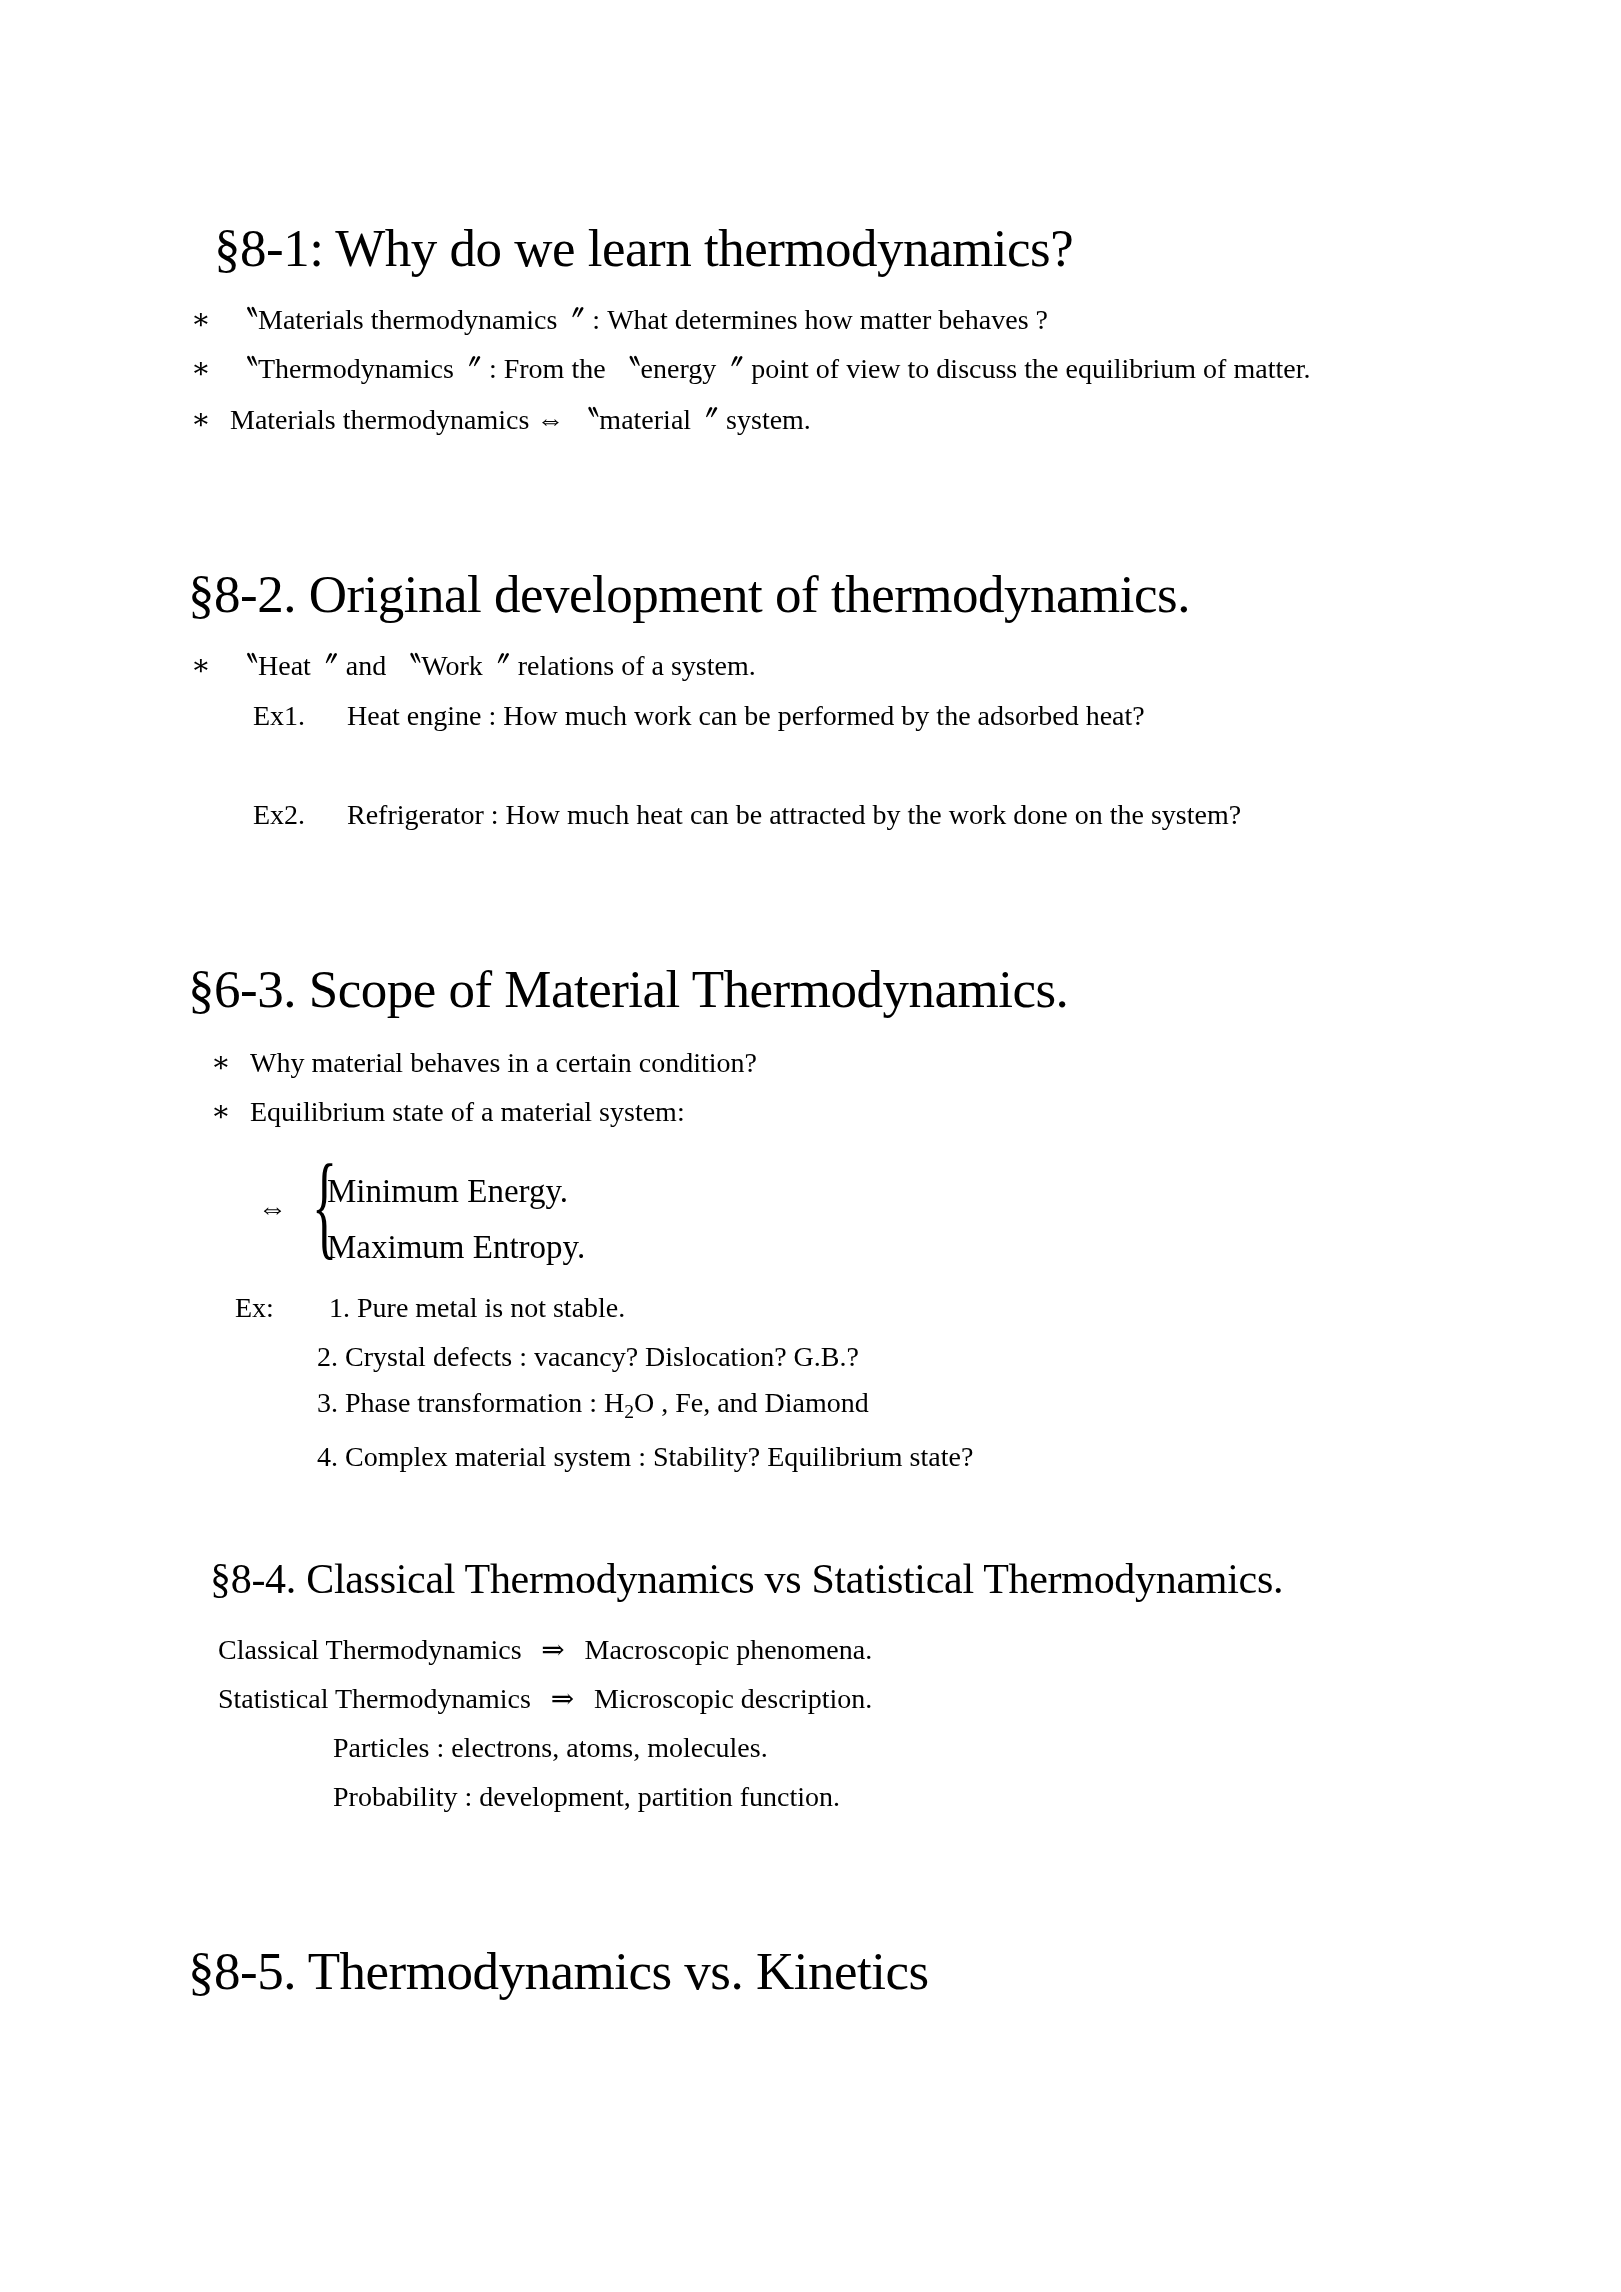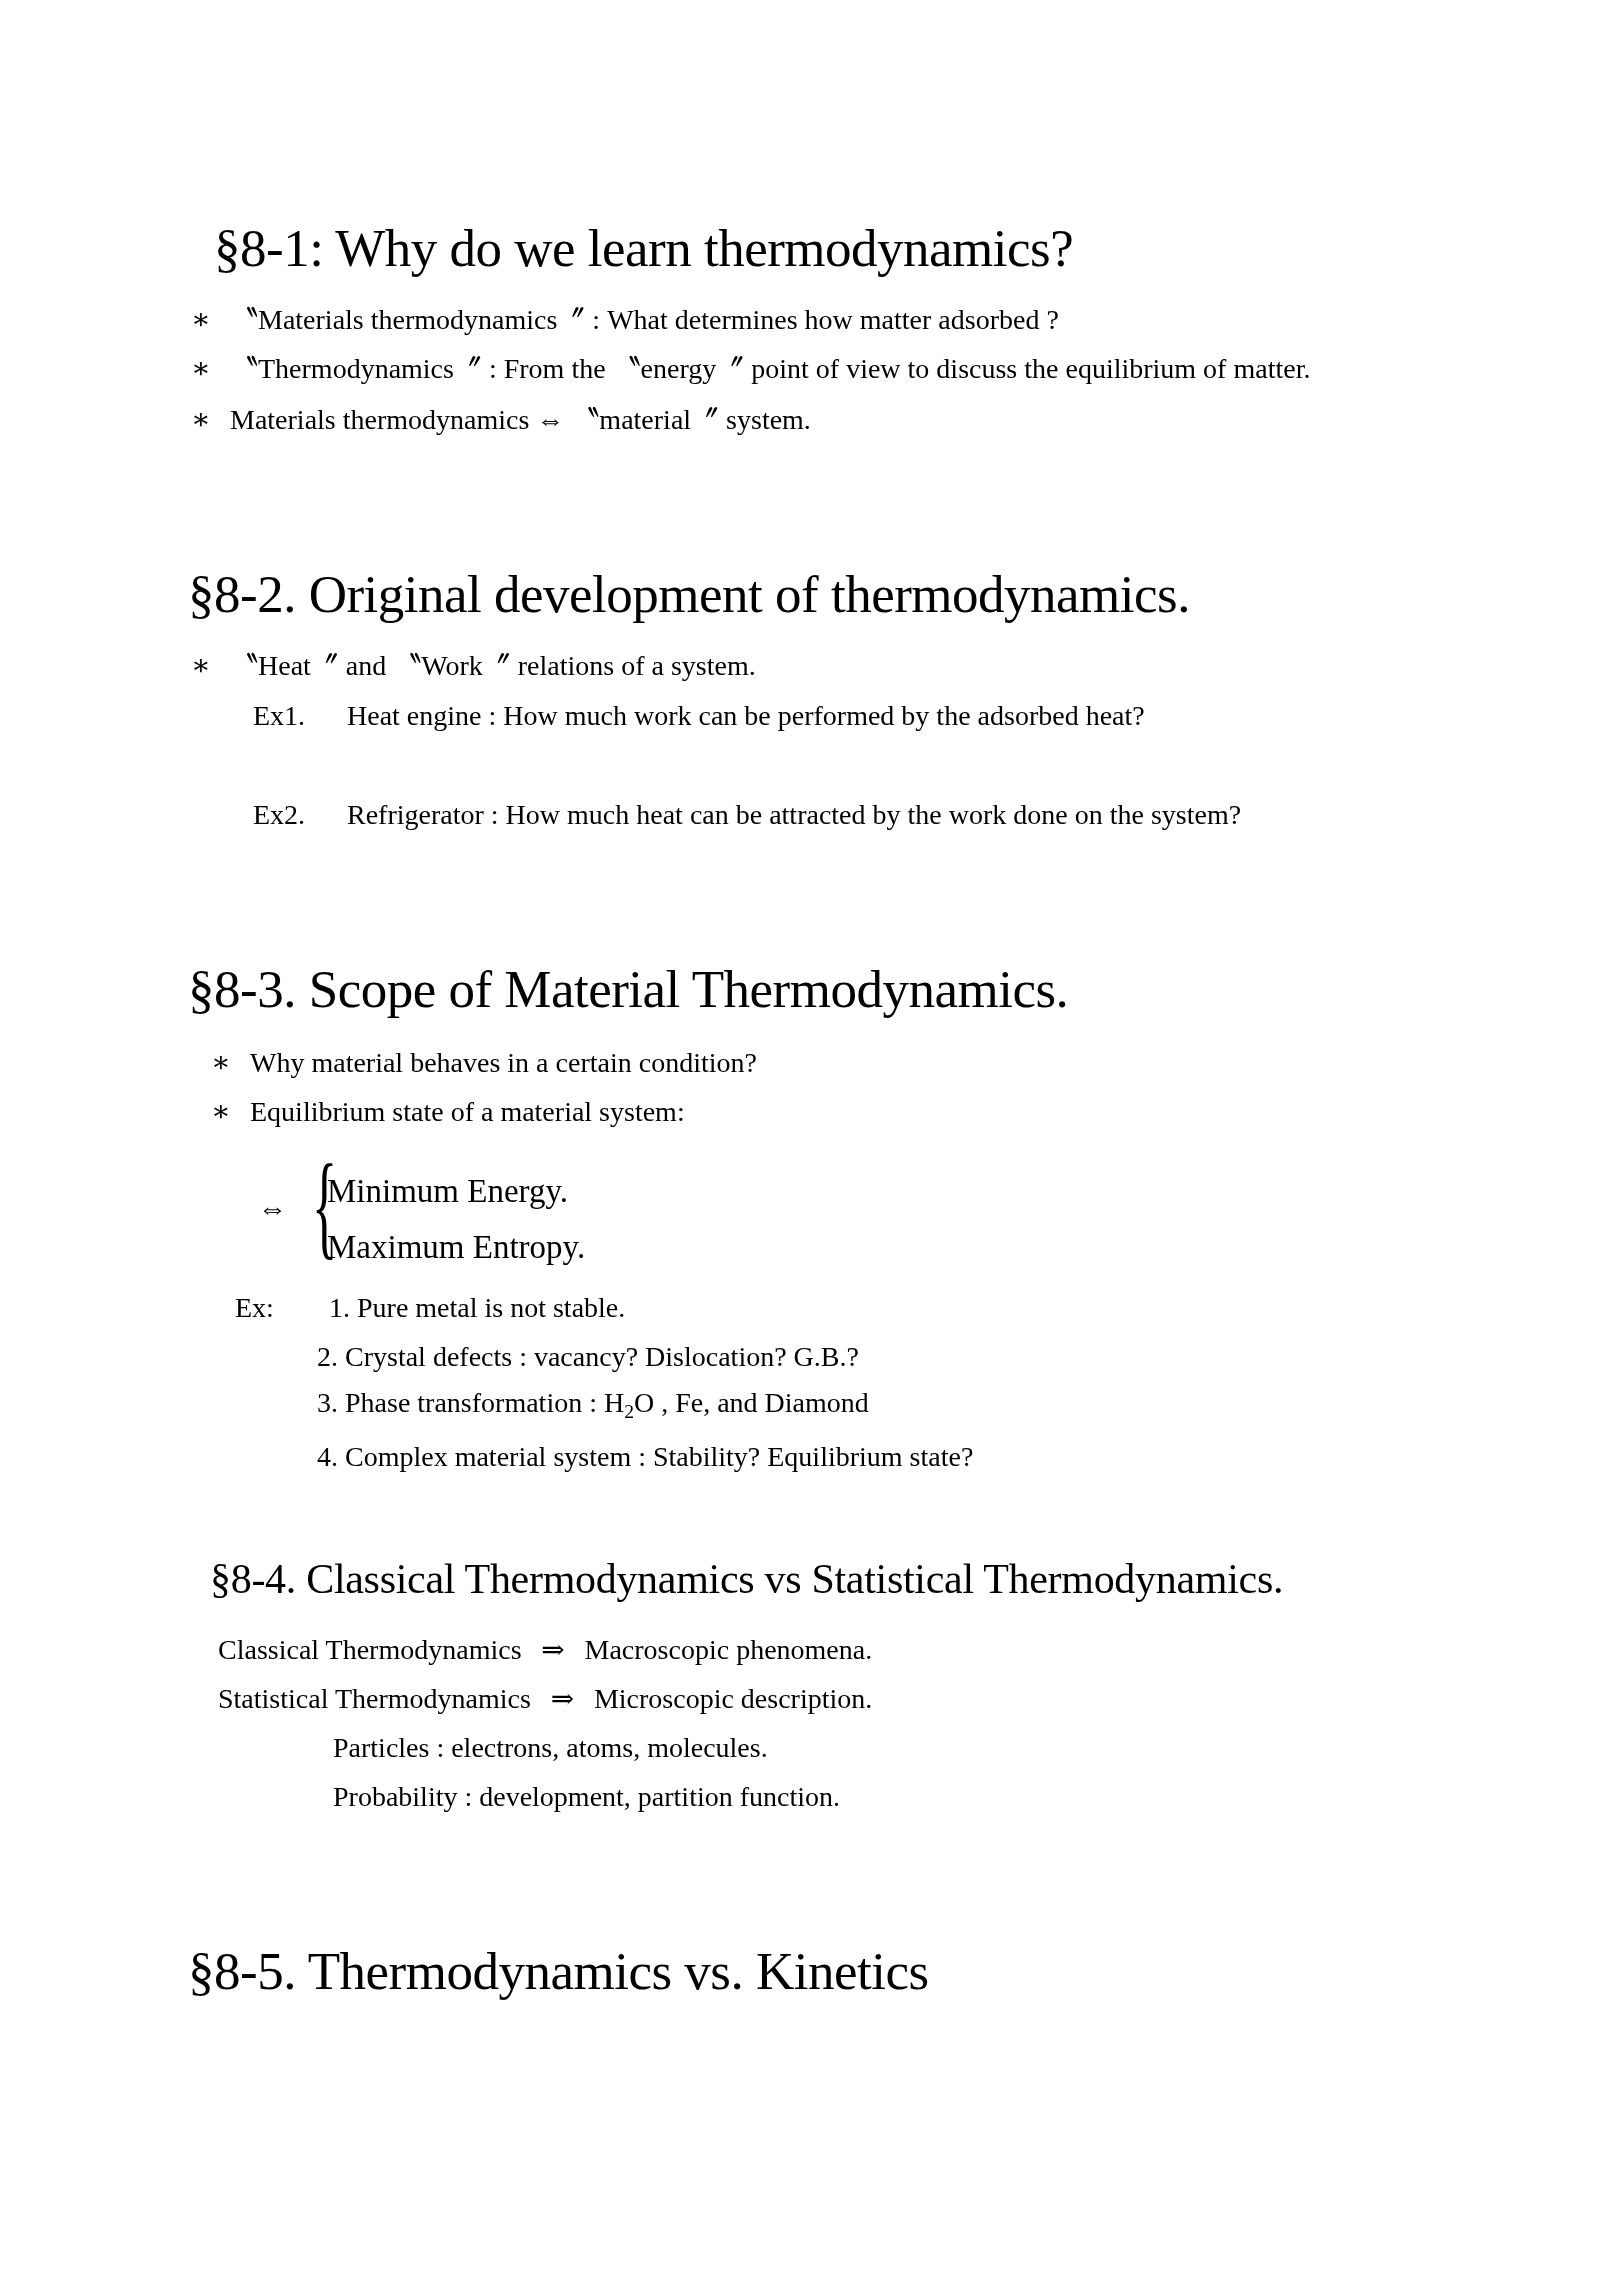--- a/index.html
+++ b/index.html
@@ -19,42 +19,42 @@
     font-weight: 100; transform: scaleX(0.45); transform-origin: left center;
   }
   sub { font-size: 19.6px; vertical-align: -5.9px; }
 </style>
 </head>
 <body>
 
 <div class="abs h1" style="left:214px; top:222px;">§8-1: Why do we learn thermodynamics?</div>
 
 <div class="abs txt" style="left:191px; top:305px;">
-  <span class="star">∗</span><span>〝Materials thermodynamics〞 : What determines how matter adsorbed ?</span>
+  <span class="star">∗</span><span>〝Materials thermodynamics〞 : What determines how matter behaves ?</span>
 </div>
 <div class="abs txt" style="left:191px; top:354px;">
   <span class="star">∗</span><span>〝Thermodynamics〞 : From the 〝energy〞 point of view to discuss the equilibrium of matter.</span>
 </div>
 <div class="abs txt" style="left:191px; top:405px;">
   <span class="star">∗</span><span>Materials thermodynamics ⇔  〝material〞 system.</span>
 </div>
 
 <div class="abs h1" style="left:188px; top:568px;">§8-2. Original development of thermodynamics.</div>
 
 <div class="abs txt" style="left:191px; top:651px;">
   <span class="star">∗</span><span>〝Heat〞 and 〝Work〞 relations of a system.</span>
 </div>
 <div class="abs txt" style="left:224px; top:702px;">
   <span class="ex-label">Ex1.</span><span>Heat engine : How much work can be performed by the adsorbed heat?</span>
 </div>
 <div class="abs txt" style="left:224px; top:801px;">
   <span class="ex-label">Ex2.</span><span>Refrigerator : How much heat can be attracted by the work done on the system?</span>
 </div>
 
-<div class="abs h1" style="left:188px; top:963px;">§8-3. Scope of Material Thermodynamics.</div>
+<div class="abs h1" style="left:188px; top:963px;">§6-3. Scope of Material Thermodynamics.</div>
 
 <div class="abs txt" style="left:211px; top:1048px;">
   <span class="star">∗</span><span>Why material behaves in a certain condition?</span>
 </div>
 <div class="abs txt" style="left:211px; top:1097px;">
   <span class="star">∗</span><span>Equilibrium state of a material system:</span>
 </div>
 
 <div>
   <div class="abs txt" style="left:258px; top:1194px; font-size:29px;">⇔</div>

